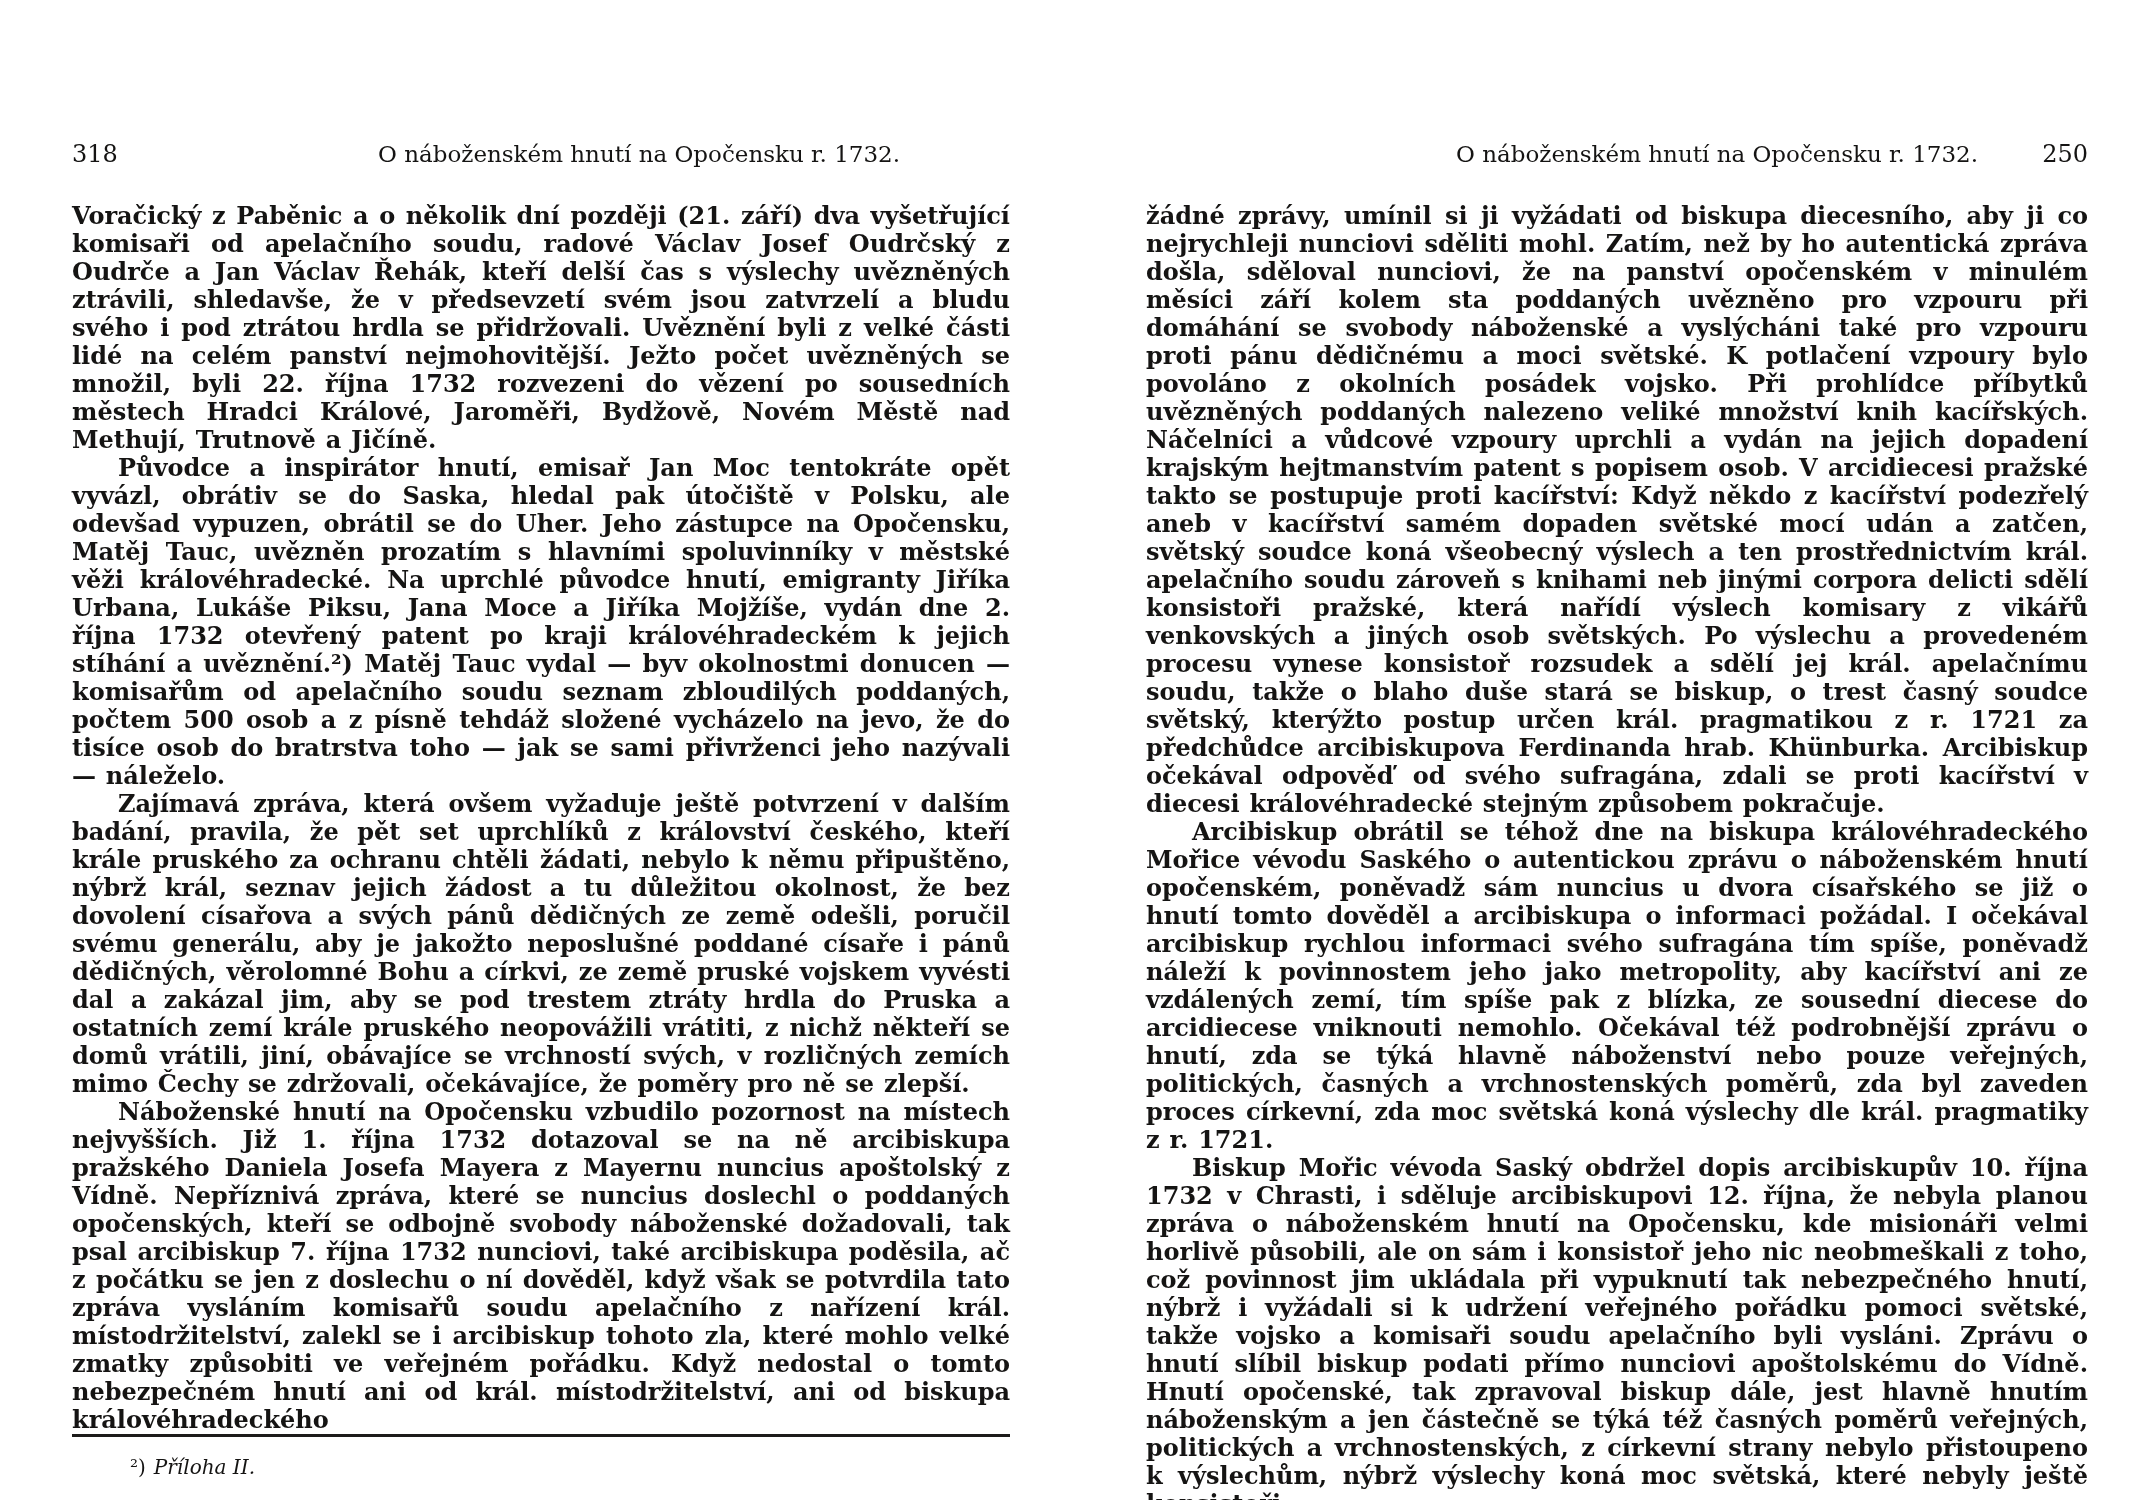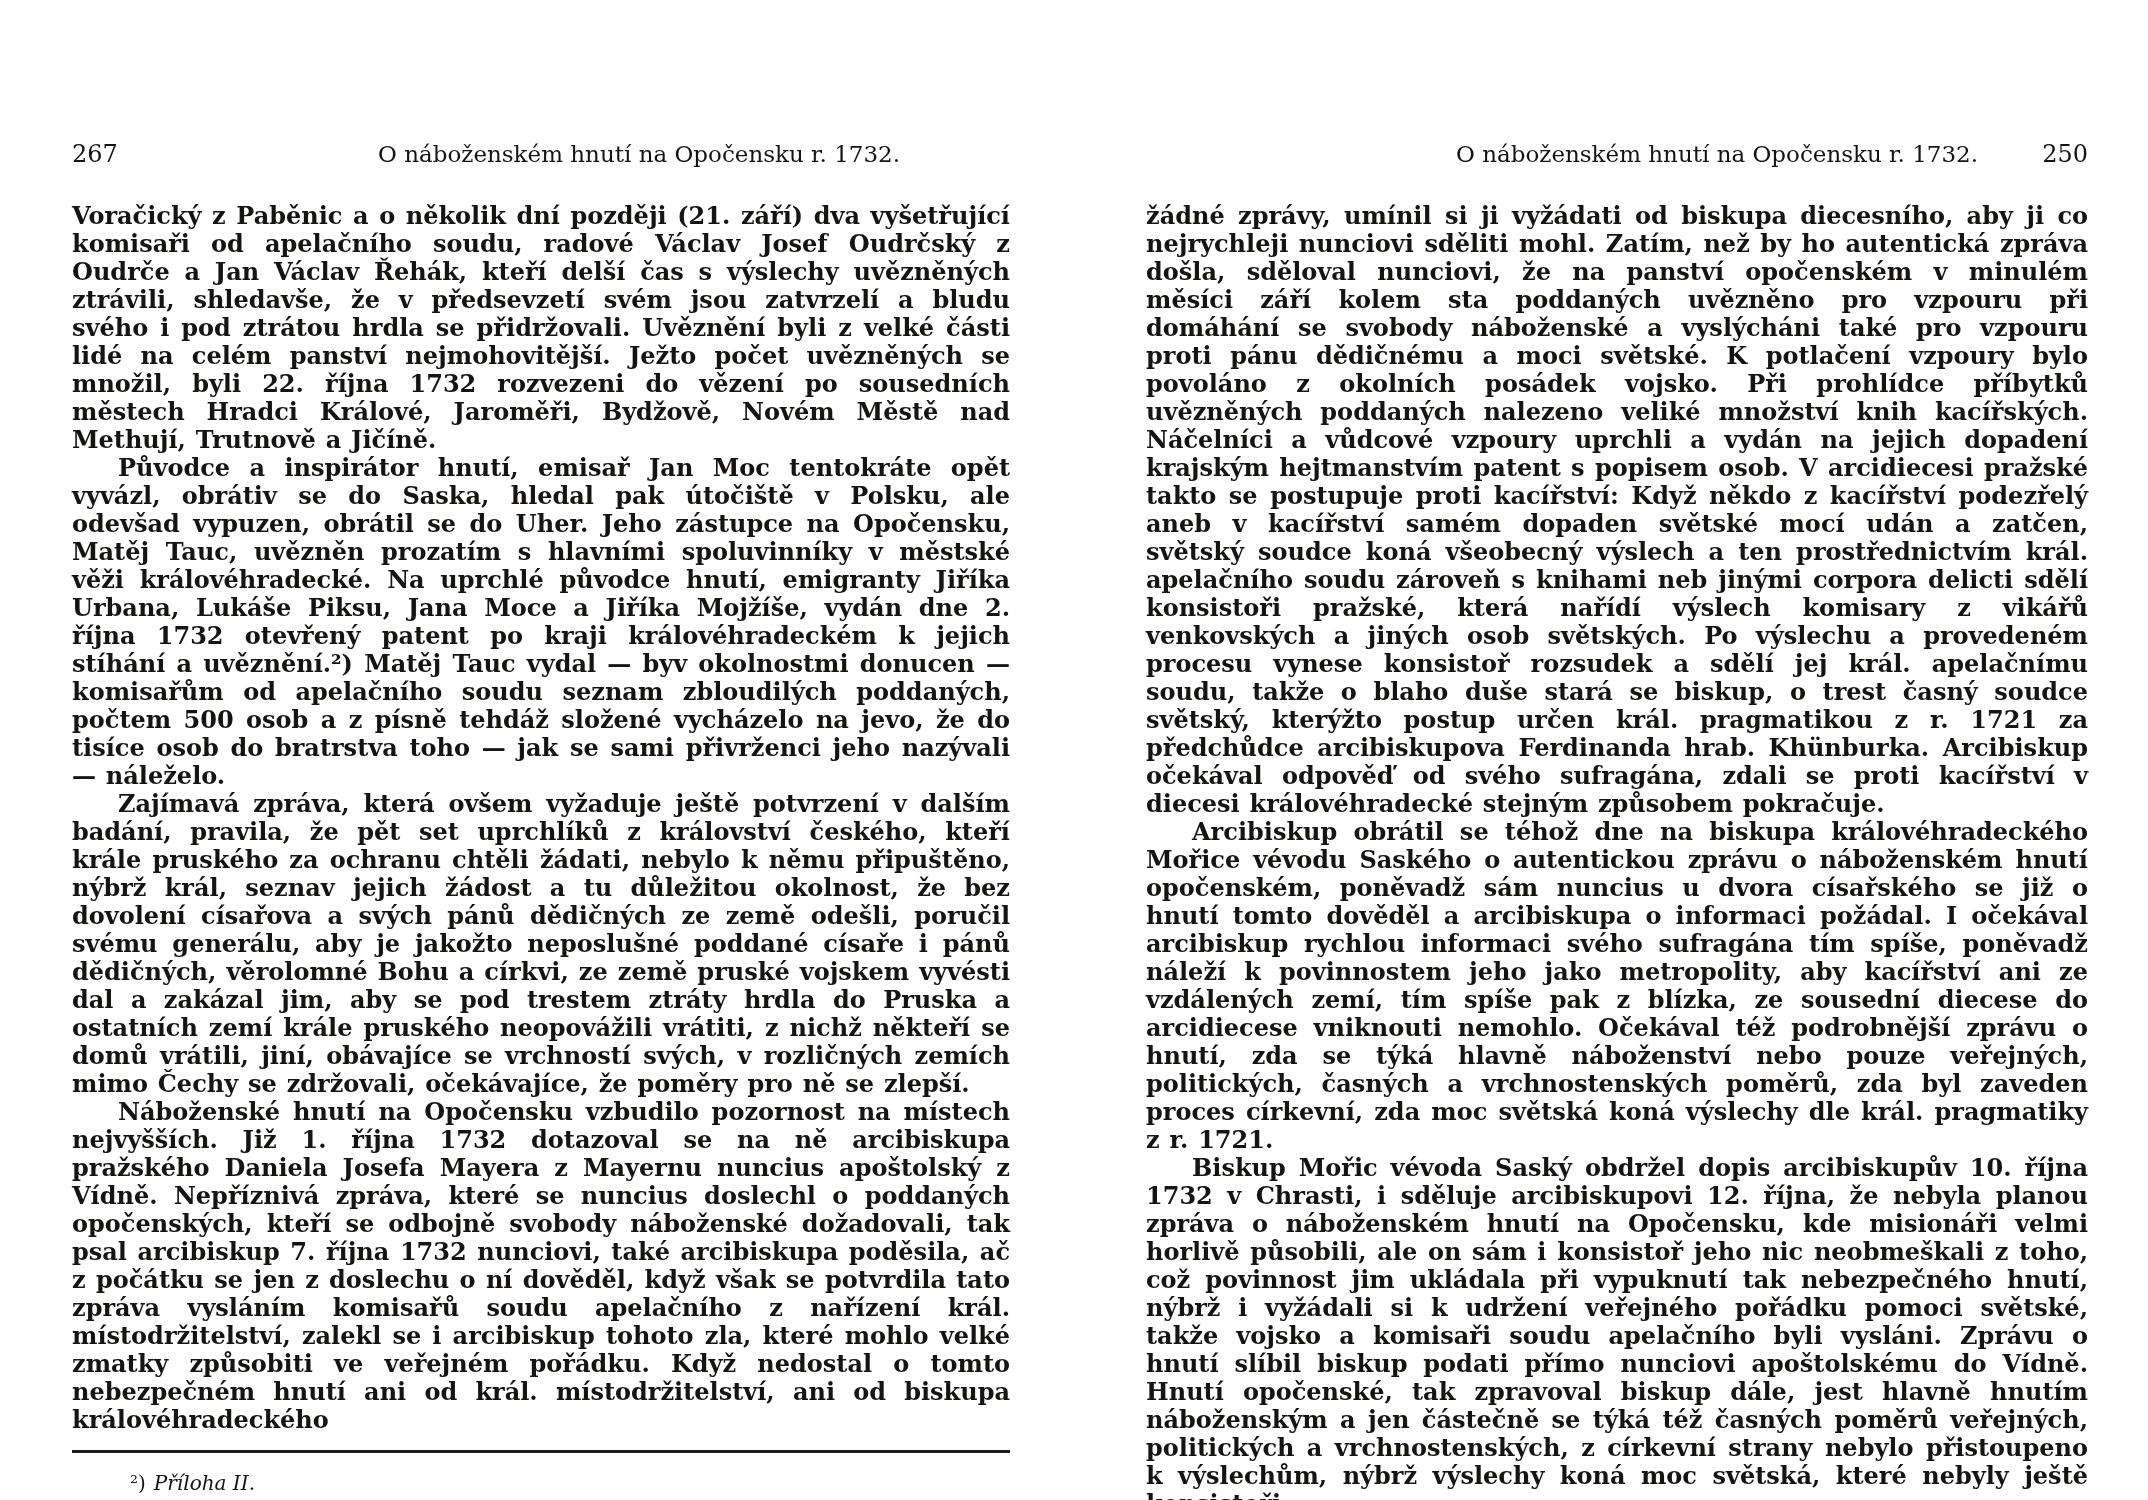--- a/index.html
+++ b/index.html
@@ -45,21 +45,20 @@
     margin: 0;
     font-size: 24px;
     line-height: 28px;
     text-align: justify;
     word-spacing: 1.5px;
     font-weight: bold;
   }
   .body-text p.indent { text-indent: 46px; }
 
   .footnote-block {
-    margin-top: 16px;
   }
   .footnote-rule {
     border: 0;
     border-top: 3px solid #1c1b1a;
     margin: 0 0 18px 0;
     width: 100%;
   }
   .footnote {
     font-size: 20px;
     font-style: italic;
@@ -67,21 +66,21 @@
   }
   .footnote .fn-marker { font-style: normal; padding-right: 8px; }
 </style>
 </head>
 <body>
 
 <div class="scan">
 
   <section class="page page-left">
     <header class="running-head">
-      <span class="head-side">267</span>
+      <span class="head-side">318</span>
       <span class="head-title">O náboženském hnutí na Opočensku r. 1732.</span>
       <span class="head-side"></span>
     </header>
 
     <div class="body-text">
       <p>Voračický z Paběnic a o několik dní později (21. září) dva vyšetřující komisaři od apelačního soudu, radové Václav Josef Oudrčský z Oudrče a Jan Václav Řehák, kteří delší čas s výslechy uvězněných ztrávili, shledavše, že v předsevzetí svém jsou zatvrzelí a bludu svého i pod ztrátou hrdla se přidržovali. Uvěznění byli z velké části lidé na celém panství nejmohovitější. Ježto počet uvězněných se množil, byli 22. října 1732 rozvezeni do vězení po sousedních městech Hradci Králové, Jaroměři, Bydžově, Novém Městě nad Methují, Trutnově a Jičíně.</p>
       <p class="indent">Původce a inspirátor hnutí, emisař Jan Moc tentokráte opět vyvázl, obrátiv se do Saska, hledal pak útočiště v Polsku, ale odevšad vypuzen, obrátil se do Uher. Jeho zástupce na Opočensku, Matěj Tauc, uvězněn prozatím s hlavními spoluvinníky v městské věži královéhradecké. Na uprchlé původce hnutí, emigranty Jiříka Urbana, Lukáše Piksu, Jana Moce a Jiříka Mojžíše, vydán dne 2. října 1732 otevřený patent po kraji královéhradeckém k jejich stíhání a uvěznění.²) Matěj Tauc vydal — byv okolnostmi donucen — komisařům od apelačního soudu seznam zbloudilých poddaných, počtem 500 osob a z písně tehdáž složené vycházelo na jevo, že do tisíce osob do bratrstva toho — jak se sami přivrženci jeho nazývali — náleželo.</p>
       <p class="indent">Zajímavá zpráva, která ovšem vyžaduje ještě potvrzení v dalším badání, pravila, že pět set uprchlíků z království českého, kteří krále pruského za ochranu chtěli žádati, nebylo k němu připuštěno, nýbrž král, seznav jejich žádost a tu důležitou okolnost, že bez dovolení císařova a svých pánů dědičných ze země odešli, poručil svému generálu, aby je jakožto neposlušné poddané císaře i pánů dědičných, věrolomné Bohu a církvi, ze země pruské vojskem vyvésti dal a zakázal jim, aby se pod trestem ztráty hrdla do Pruska a ostatních zemí krále pruského neopovážili vrátiti, z nichž někteří se domů vrátili, jiní, obávajíce se vrchností svých, v rozličných zemích mimo Čechy se zdržovali, očekávajíce, že poměry pro ně se zlepší.</p>
       <p class="indent">Náboženské hnutí na Opočensku vzbudilo pozornost na místech nejvyšších. Již 1. října 1732 dotazoval se na ně arcibiskupa pražského Daniela Josefa Mayera z Mayernu nuncius apoštolský z Vídně. Nepříznivá zpráva, které se nuncius doslechl o poddaných opočenských, kteří se odbojně svobody náboženské dožadovali, tak psal arcibiskup 7. října 1732 nunciovi, také arcibiskupa poděsila, ač z počátku se jen z doslechu o ní dověděl, když však se potvrdila tato zpráva vysláním komisařů soudu apelačního z nařízení král. místodržitelství, zalekl se i arcibiskup tohoto zla, které mohlo velké zmatky způsobiti ve veřejném pořádku. Když nedostal o tomto nebezpečném hnutí ani od král. místodržitelství, ani od biskupa královéhradeckého</p>
     </div>

